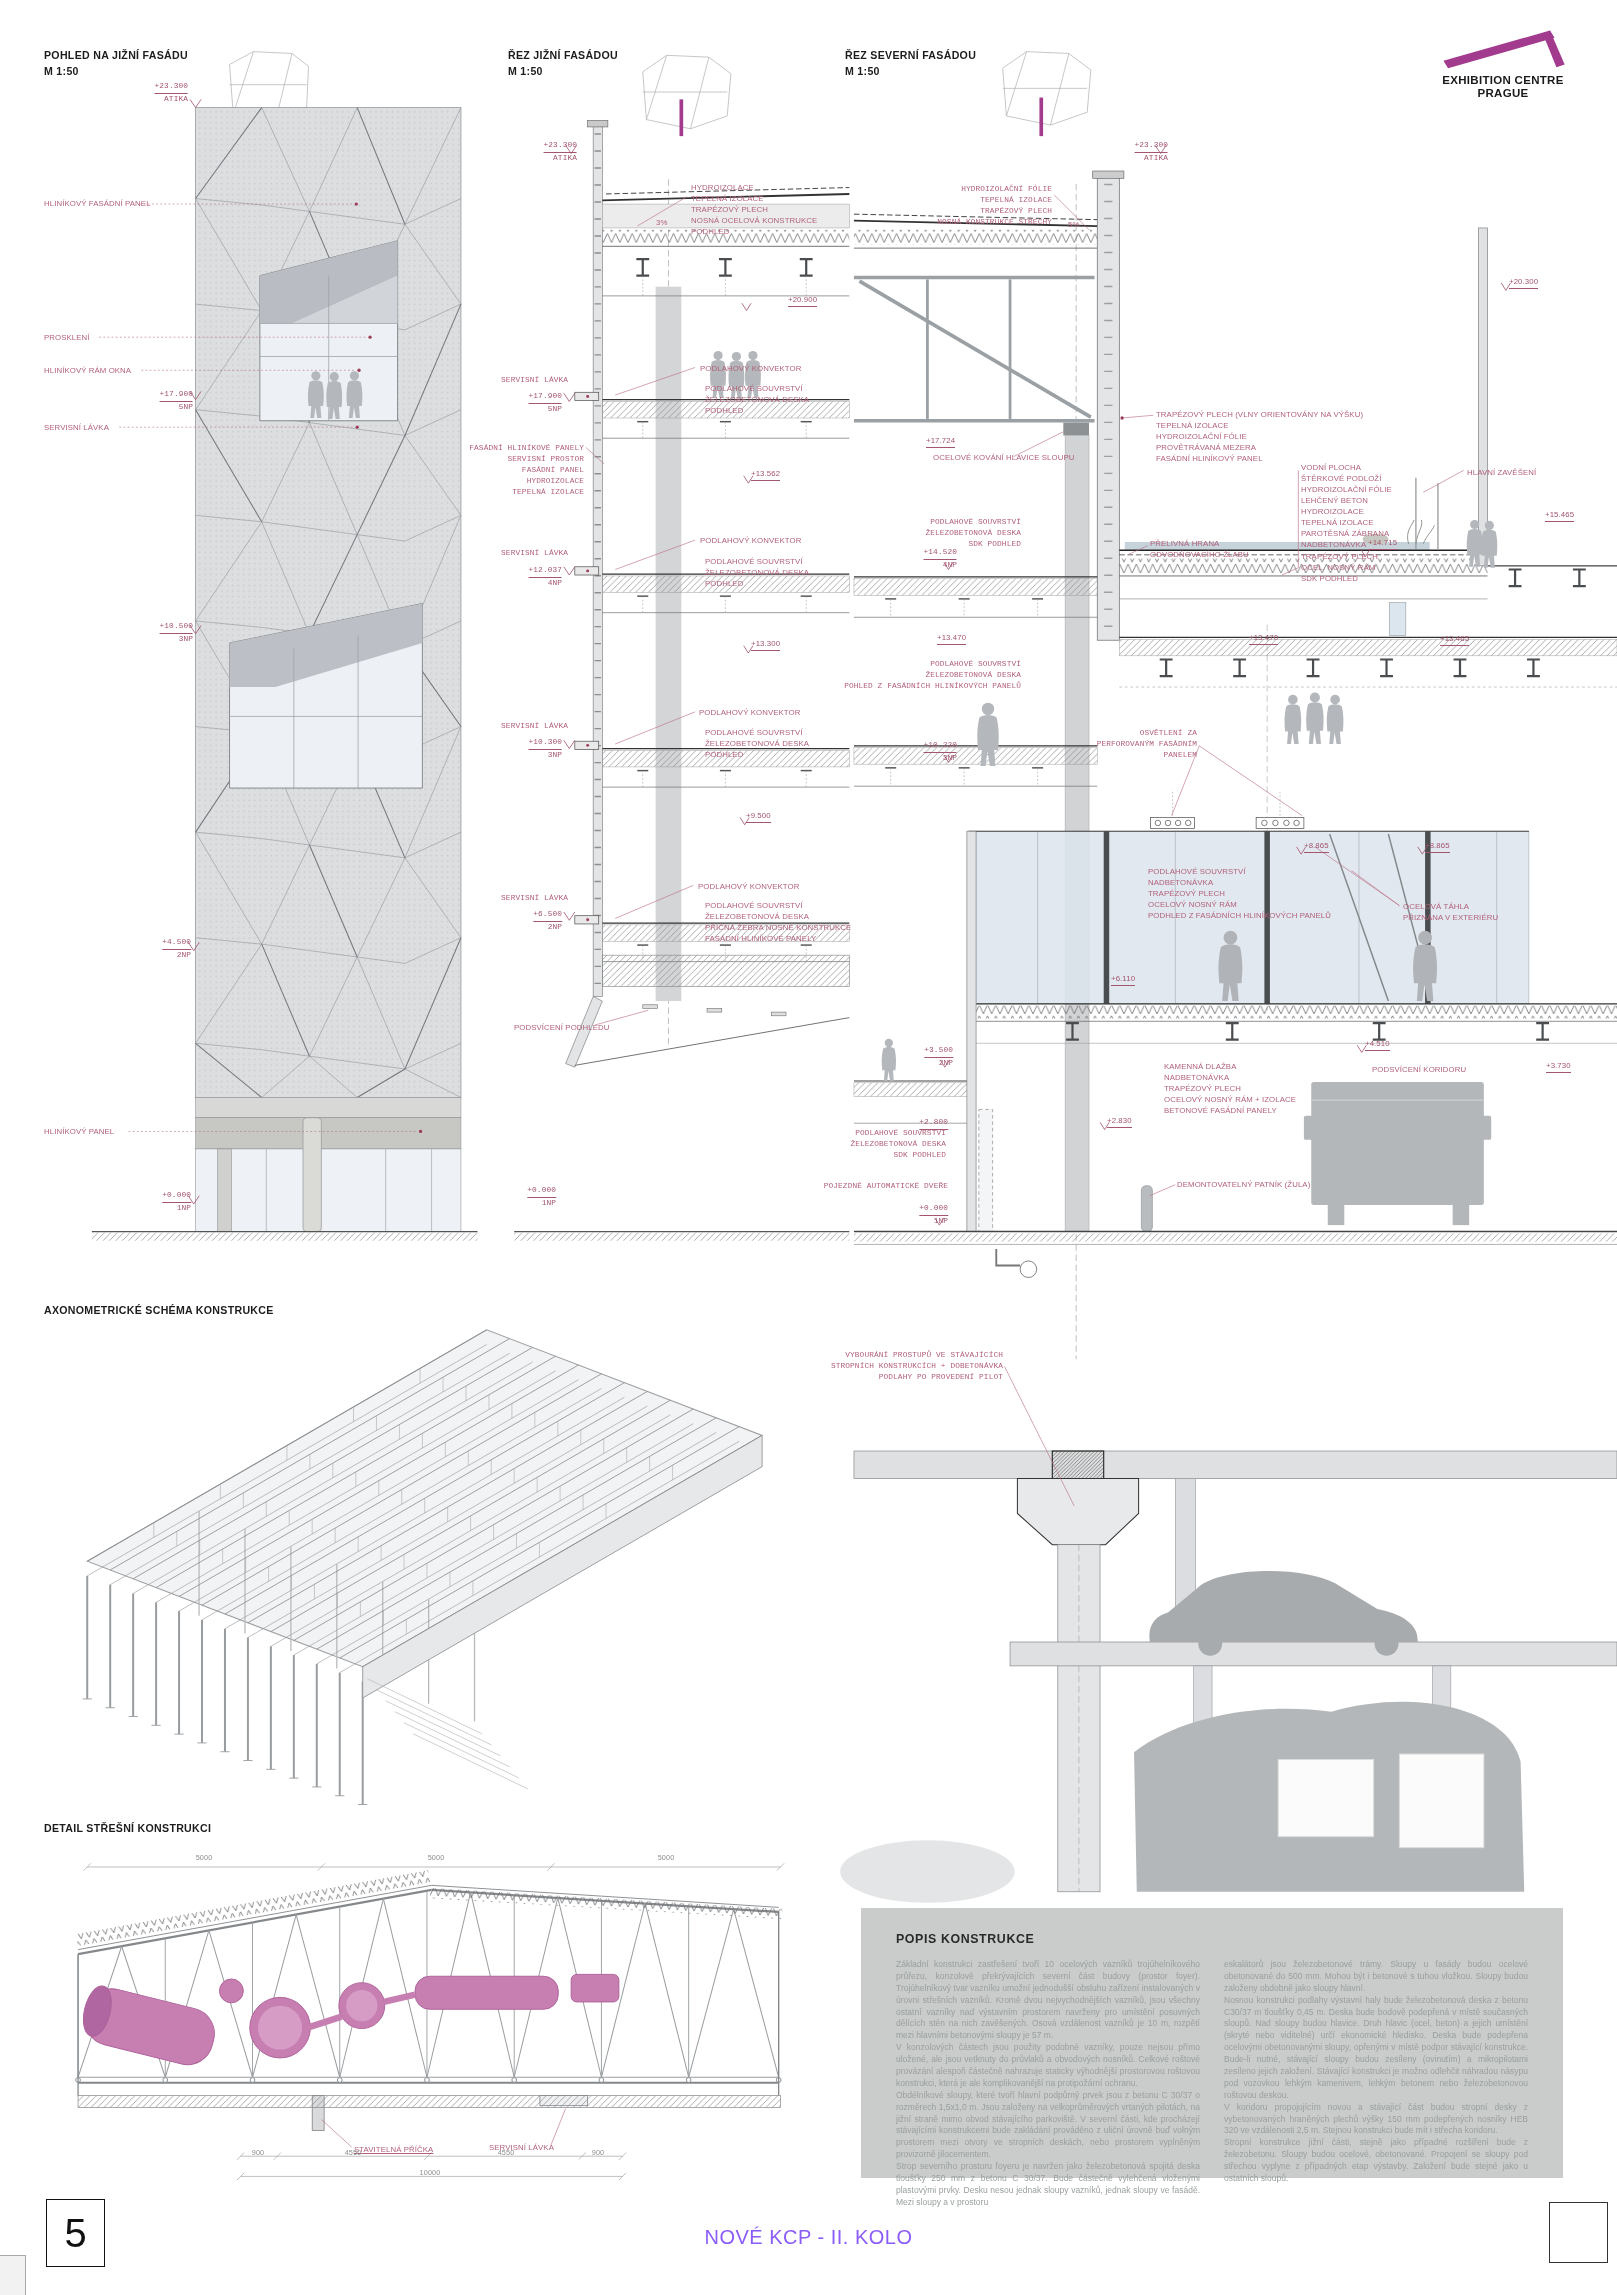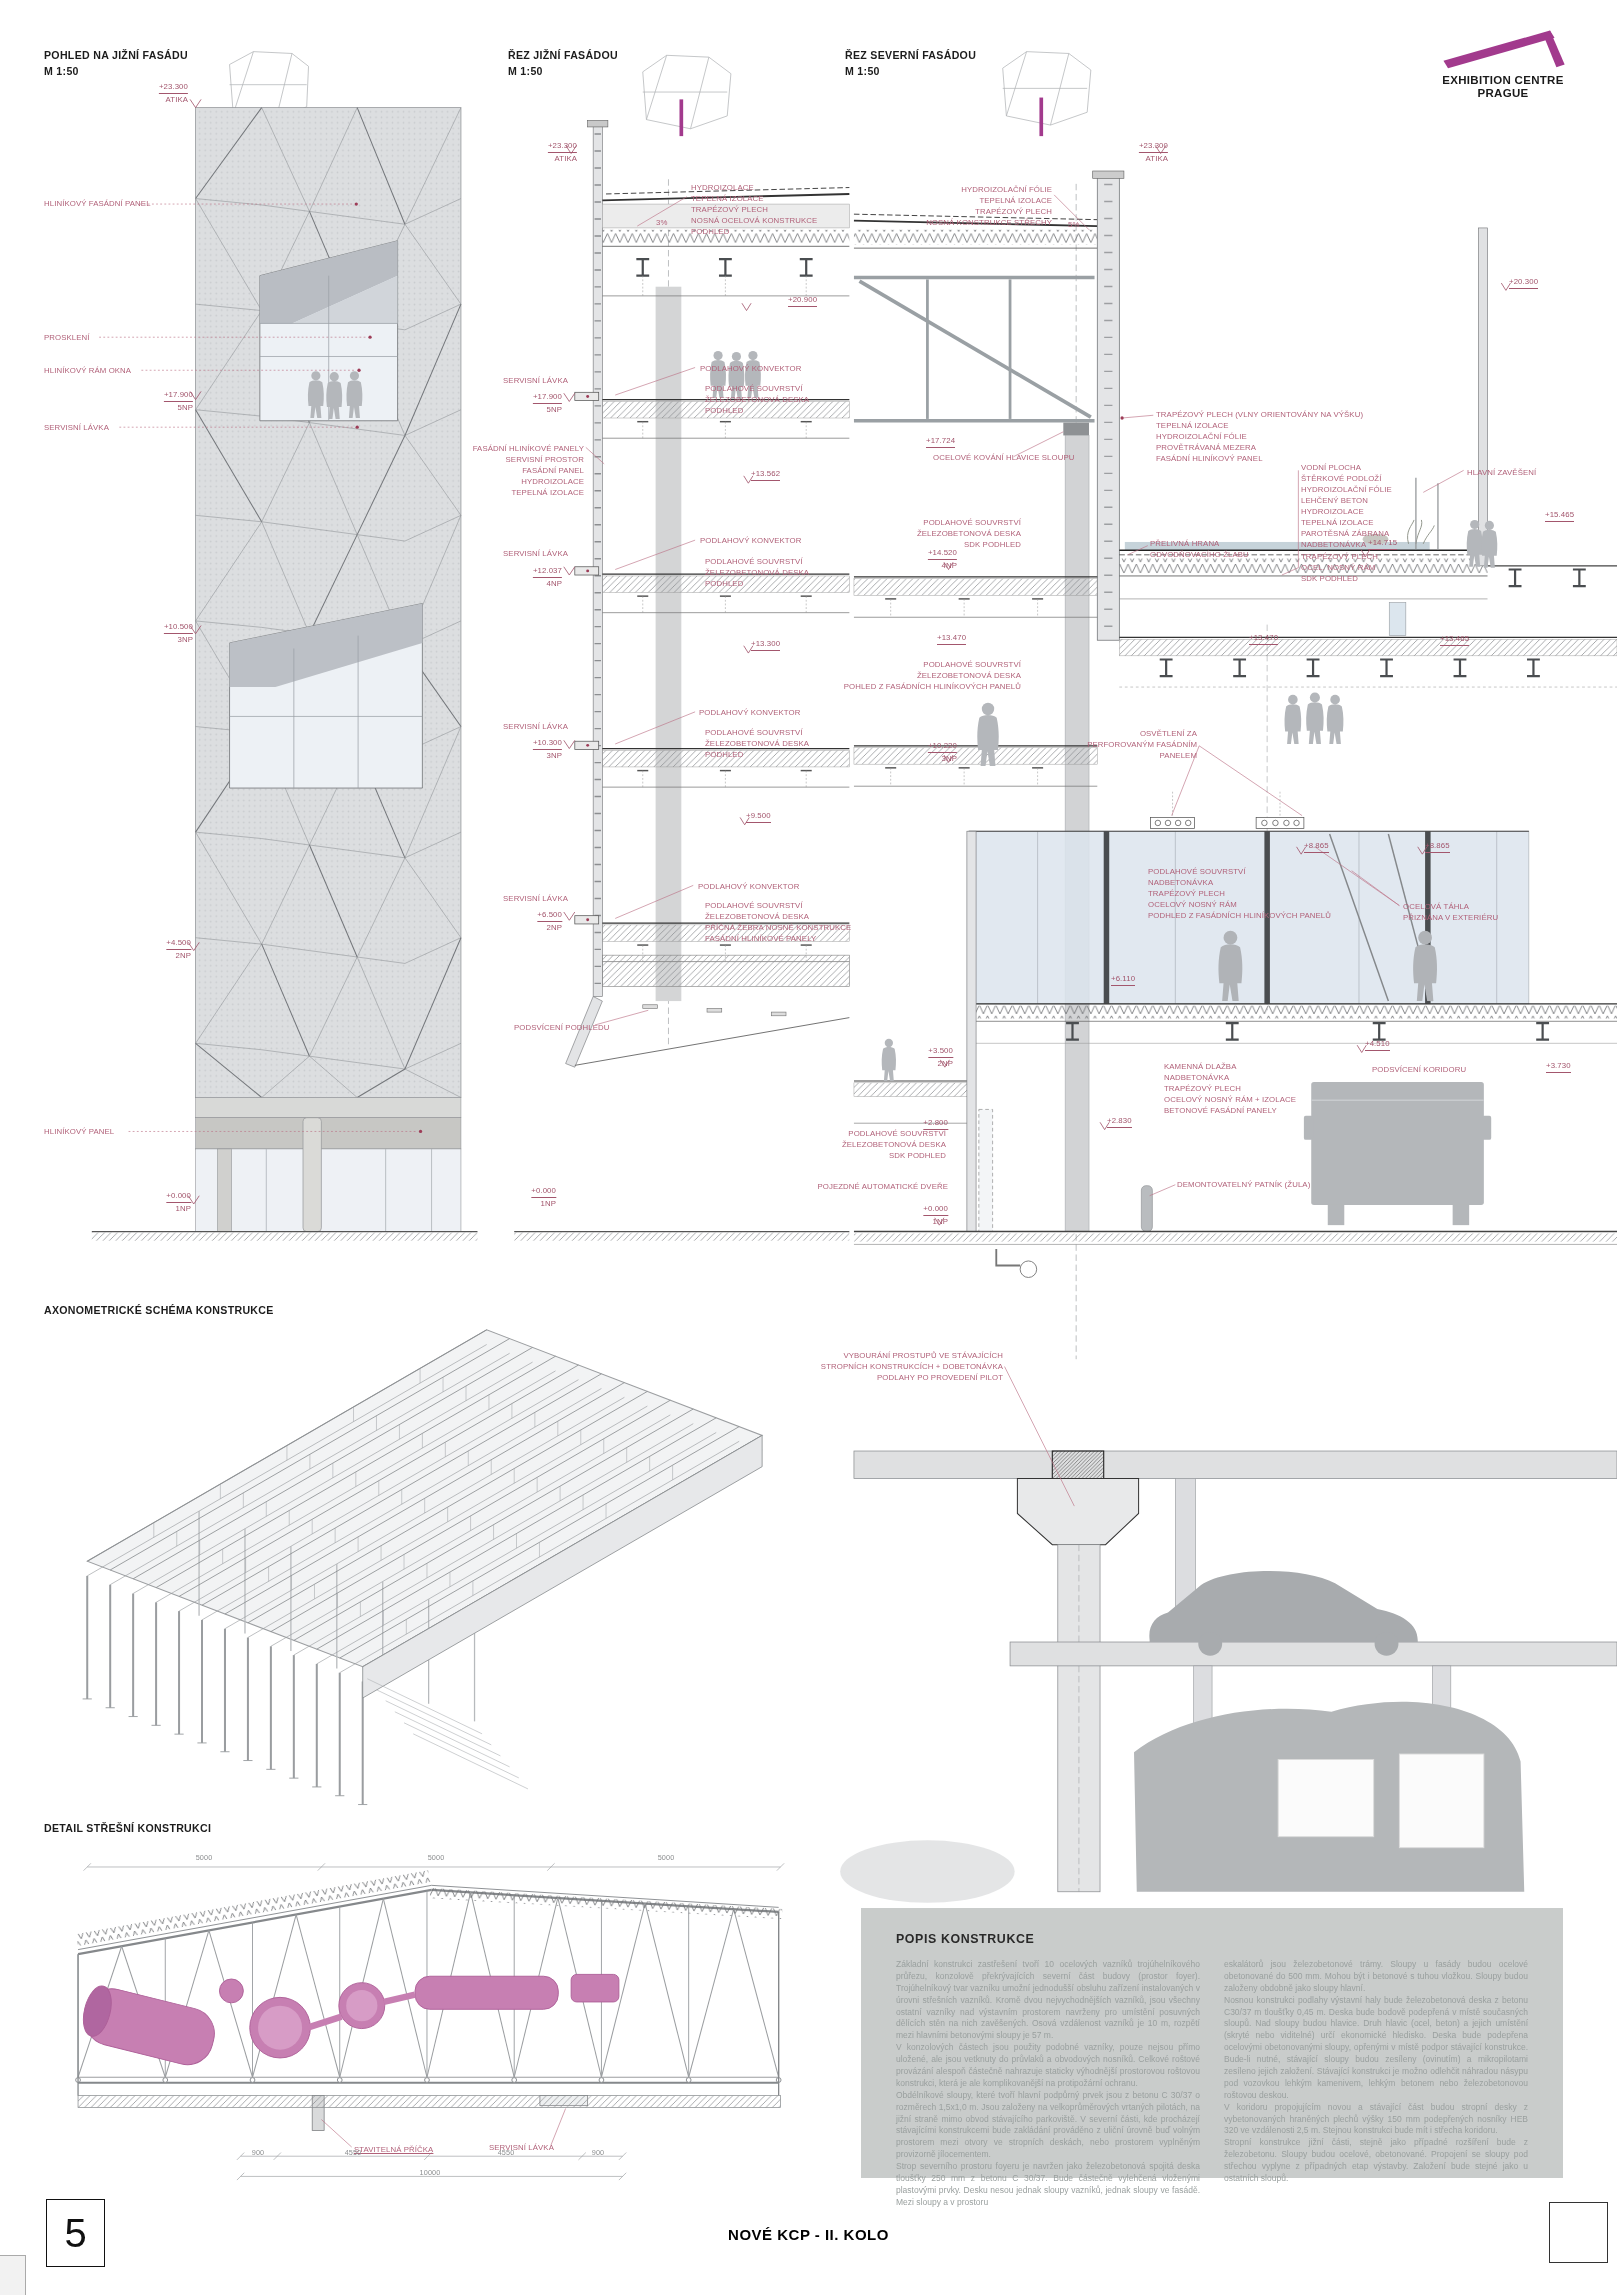--- a/index.html
+++ b/index.html
@@ -2,35 +2,35 @@
 <html style="font-size:14.7px"><head>
 <meta charset="utf-8">
 <style>
   html,body{margin:0;padding:0;background:#888;}
   .sheet{position:relative;width:1617px;height:2296px;background:#ffffff;
     font-family:"Liberation Sans",sans-serif;overflow:hidden;margin:0 auto;}
   svg.draw{position:absolute;left:0;top:0;}
   #ann-layer{position:absolute;left:0;top:0;width:1617px;height:2296px;pointer-events:none;}
   .ann{position:absolute;color:#b16179;font-size:7.8px;line-height:1.42;letter-spacing:0.1px;white-space:nowrap;}
   .ann span{display:block;}
-  .ann.right{transform:translateX(-100%);text-align:right;}
+  .ann.right{transform:translateX(-100%);text-align:right;font-family:Liberation Mono, monospace;}
   .ann.center{transform:translateX(-50%);text-align:center;}
   .ann.level{color:#a3566d;}
   .ann.level span:first-child{border-bottom:0.9px solid #a3566d;padding-bottom:0.9px;}
   .ann.dim{color:#8d8f91;font-size:7.3px;}
   .hdr{position:absolute;font-size:10.6px;font-weight:bold;color:#1c1c1c;line-height:1.5;letter-spacing:0.3px;}
   .hdr .sc{font-weight:bold;}
   .slabel{position:absolute;font-size:10.6px;font-weight:bold;color:#1c1c1c;letter-spacing:0.3px;}
   .logo{position:absolute;left:1434px;top:27.5px;width:138px;text-align:center;}
   .logo .l1,.logo .l2{font-size:11.5px;font-weight:bold;color:#1a1a1a;letter-spacing:0.3px;line-height:1.15;}
   .popis{position:absolute;left:861px;top:1908px;width:702px;height:270px;background:#c9cccb;box-sizing:border-box;padding:24px 35px 18.4px 35px;}
   .popis h3{margin:0 0 13px 0;font-size:12.4px;letter-spacing:0.6px;color:#2a2a2a;}
   .popis .cols{display:flex;gap:24px;}
   .popis .col{flex:1;font-size:8.5px;line-height:1.4;color:#9aa09f;text-align:justify;white-space:pre-line;}
-  .footer-title{position:absolute;left:50%;top:2226px;transform:translateX(-50%);font-size:15px;font-weight:bold;color:#000000;letter-spacing:0.5px;}
+  .footer-title{position:absolute;left:50%;top:2226px;transform:translateX(-50%);font-size:20px;font-weight:normal;color:#8b5cf6;letter-spacing:0.5px;}
   .pagebox{position:absolute;left:46px;top:2199px;width:57px;height:66px;border:1.8px solid #111;
     display:flex;align-items:center;justify-content:center;font-size:40px;color:#111;}
   .cornerbox{position:absolute;left:1549px;top:2202px;width:57px;height:59px;border:1.4px solid #333;background:#fff;}
   .cutbox{position:absolute;left:-7.3px;top:2255px;width:31px;height:42px;border:0.9px solid #aaa;background:#f2f2f2;}
 </style>
 </head>
 <body>
 
 <div class="sheet">
 

